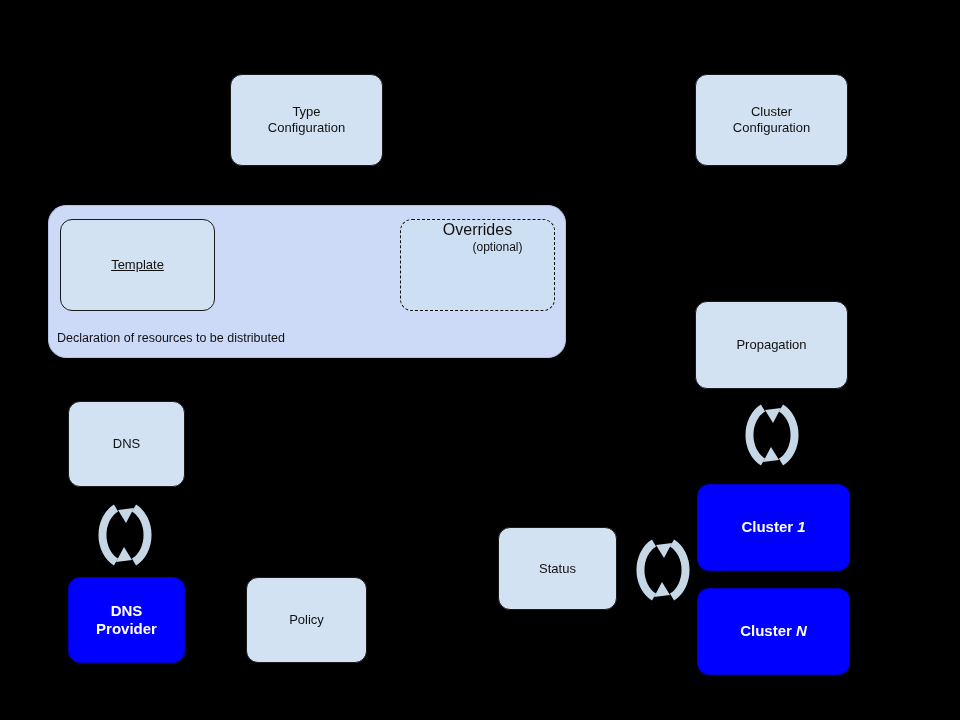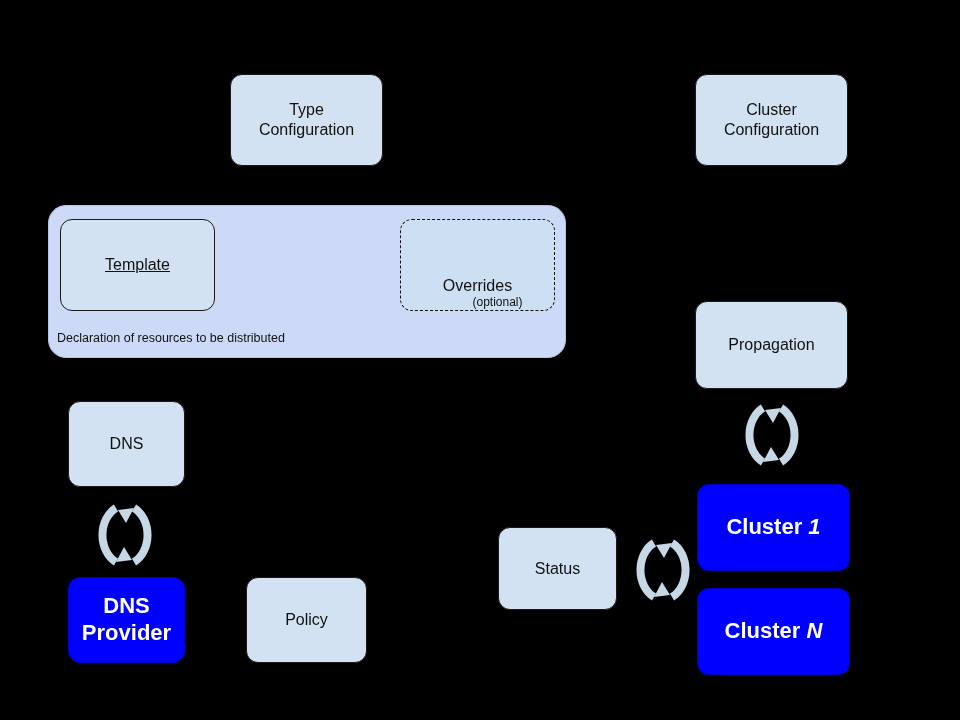--- a/index.html
+++ b/index.html
@@ -4,23 +4,23 @@
 <style>
   html,body{margin:0;padding:0;background:#000;}
   body{width:960px;height:720px;overflow:hidden;
        font-family:"Liberation Sans","DejaVu Sans",sans-serif;}
   #stage{position:relative;width:960px;height:720px;background:#000;}
 
   .box{position:absolute;box-sizing:border-box;display:flex;
        align-items:center;justify-content:center;text-align:center;
        border-radius:12px;line-height:1.22;}
 
-  .light{background:#d2e2f2;border:1px solid #1a1a1a;color:#111;font-size:16px;}
+  .light{background:#d2e2f2;border:1px solid #1a1a1a;color:#111;font-size:13px;}
   .blue{background:#0000ff;border:1px solid #0000cc;color:#ffffff;
-        font-size:22px;font-weight:bold;justify-content:center;}
+        font-size:15px;font-weight:bold;justify-content:center;}
   .dashed{background:#cddff2;border:1px dashed #111;border-radius:12px;}
   .group{background:#ccd9f7;border:1px solid #b3c2e8;border-radius:18px;}
 
   .sub{font-size:12px;display:block;font-weight:normal;margin-left:40px;}
   .ital{font-style:italic;}
 
   .caption{position:absolute;font-size:12.5px;color:#111;white-space:nowrap;}
 
   svg.layer{position:absolute;left:0;top:0;width:960px;height:720px;
             pointer-events:none;overflow:visible;}
@@ -79,21 +79,21 @@
       <span>Configuration</span>
     </span>
   </div>
 
   <div class="box light" style="left:60px;top:219px;width:155px;height:92px;text-decoration:underline;">
     <span>Template</span>
   </div>
 
 
   <div class="box dashed" style="left:400px;top:219px;width:155px;height:92px;
-       display:flex;align-items:flex-end;justify-content:center;text-align:center;
+       display:flex;align-items:flex-start;justify-content:center;text-align:center;
        font-size:16px;color:#111;border-style:dashed;">
     <span>
       <span>Overrides</span>
       <span class="sub">(optional)</span>
     </span>
   </div>
 
   <div class="box light" style="left:68px;top:401px;width:117px;height:86px;">
     <span>DNS</span>
   </div>

